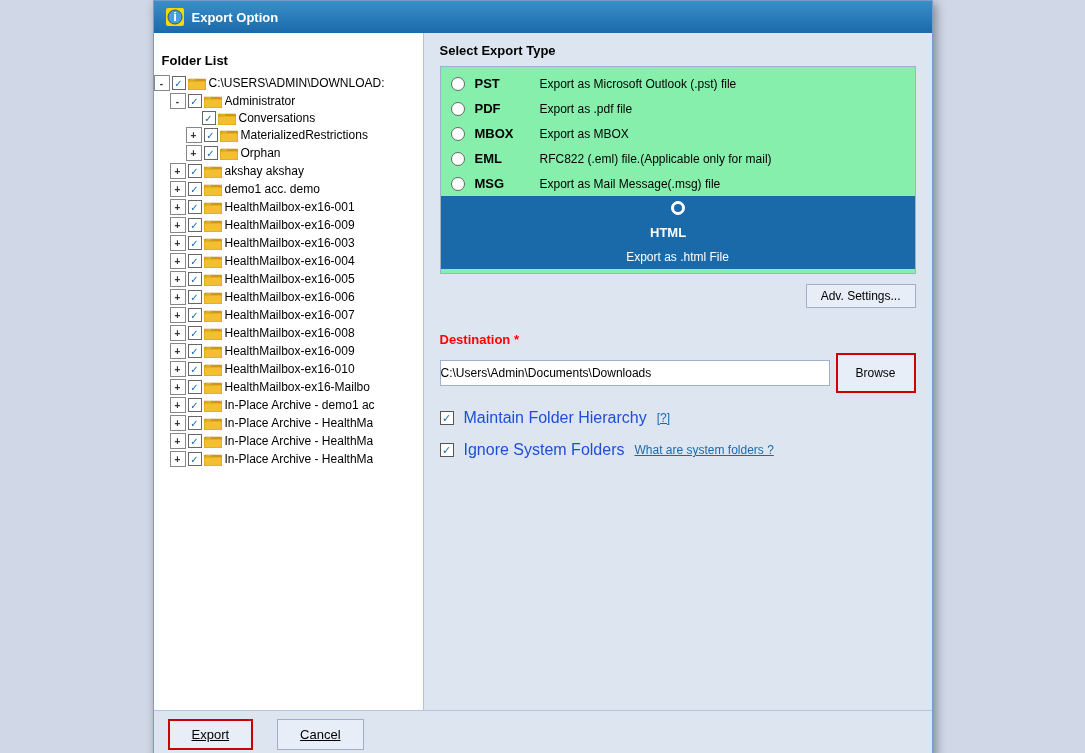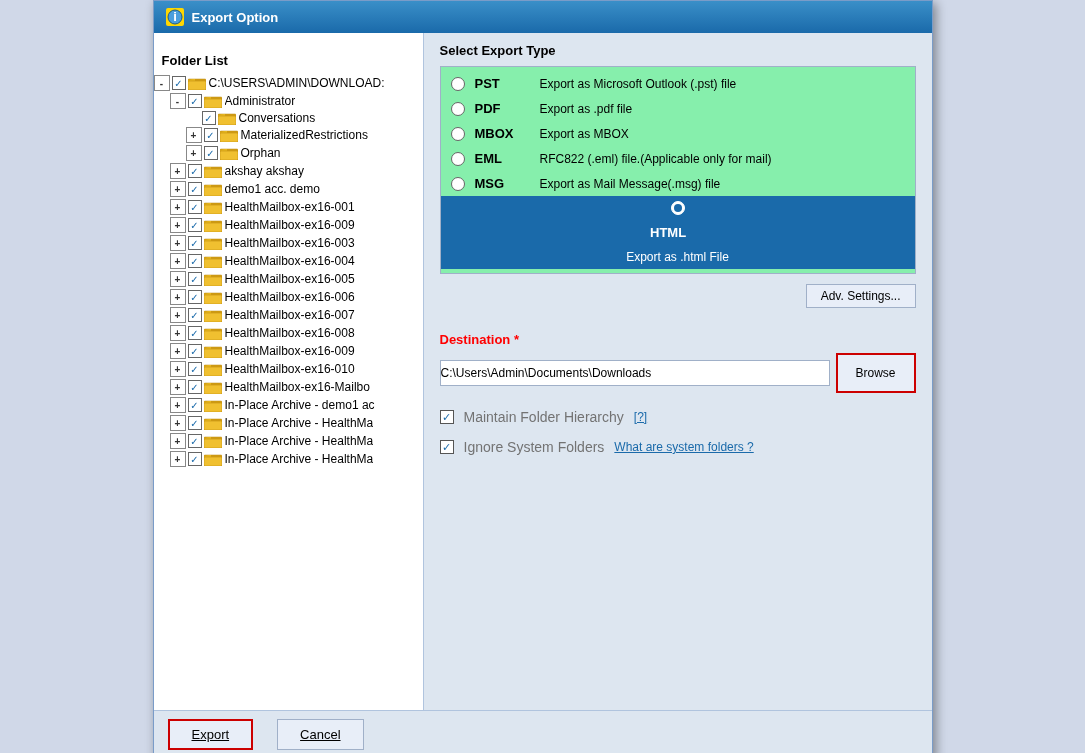--- a/index.html
+++ b/index.html
@@ -284,22 +284,22 @@
       background: white;
       display: flex;
       align-items: center;
       justify-content: center;
       font-size: 11px;
       color: #1a6aaa;
       min-width: 14px;
     }
 
     .opt-label {
-      font-size: 14px;
-      color: #737373;
+      font-size: 16px;
+      color: #1d4ed8;
     }
 
     .help-link {
       color: #1a6aaa;
       text-decoration: underline;
       cursor: pointer;
       font-size: 12px;
     }
 
     .bottom-bar {

